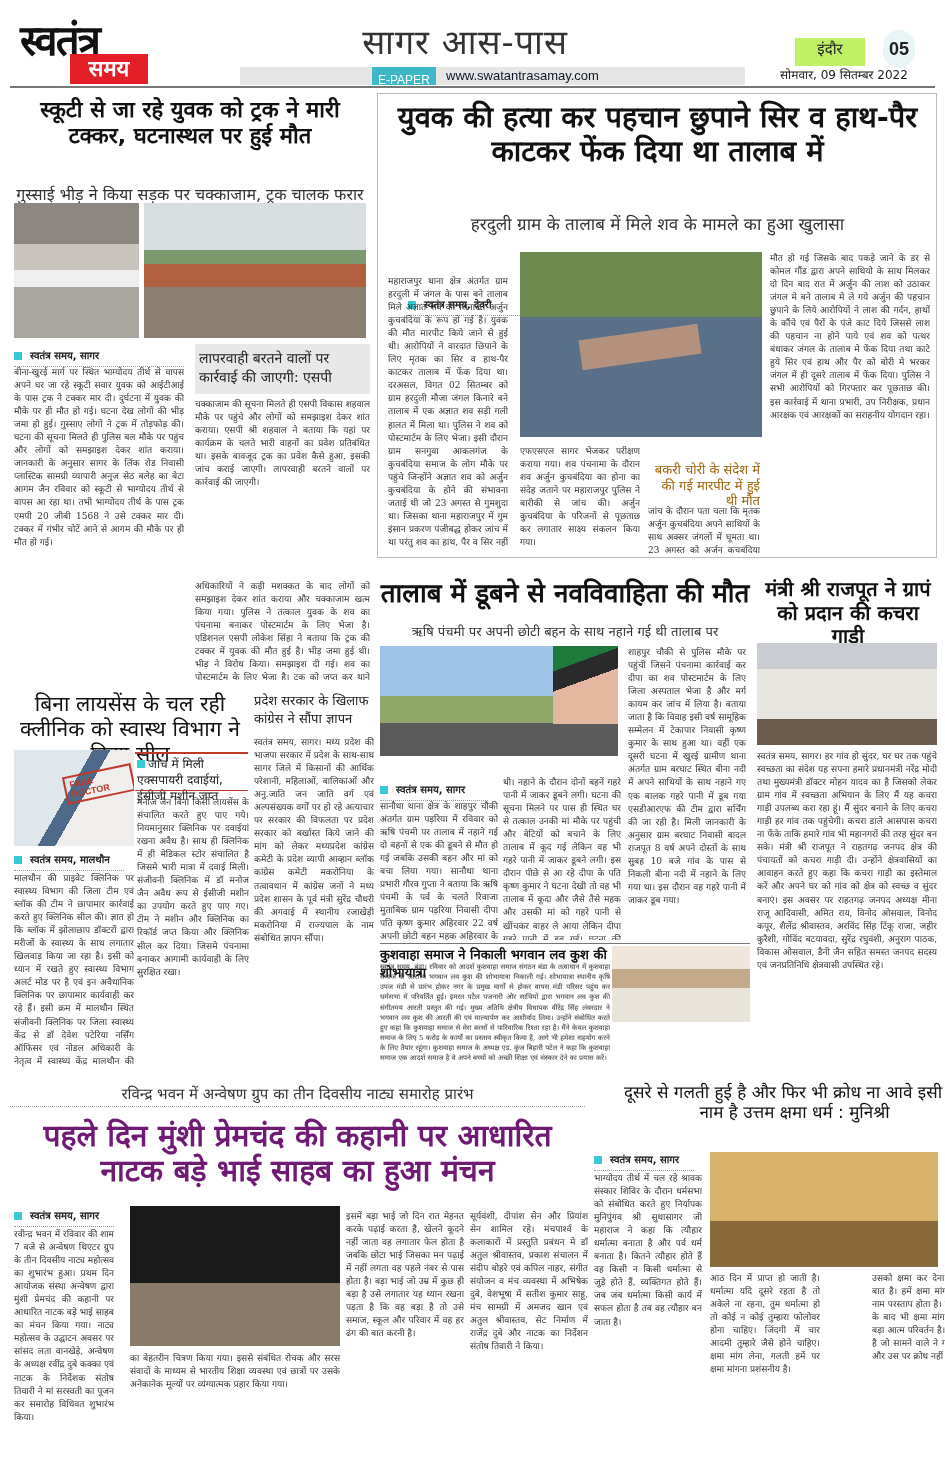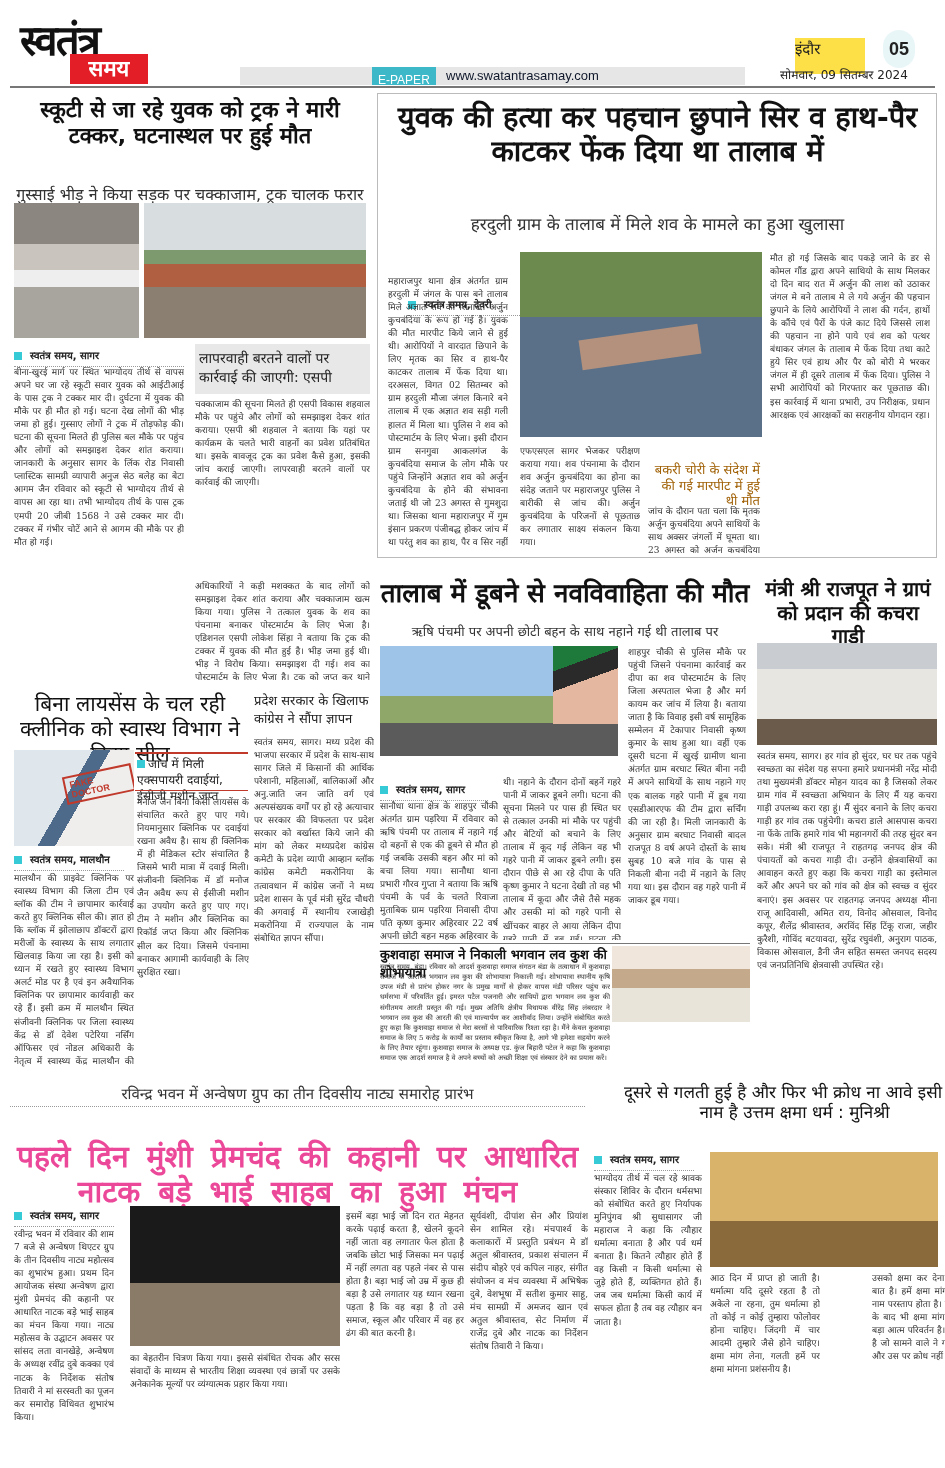--- a/index.html
+++ b/index.html
@@ -5,46 +5,47 @@
   * { box-sizing: border-box; margin: 0; padding: 0; }
   body { width: 945px; height: 1468px; background: #fff; font-family: "DejaVu Sans", sans-serif; color: #222; position: relative; overflow: hidden; }
   .abs { position: absolute; }
   .masthead { left:0; top:0; width:945px; height:88px; }
   .logo-top { left:20px; top:10px; font: bold 42px "DejaVu Serif", serif; color:#111; letter-spacing:-2px; }
   .logo-bot { left:70px; top:54px; width:78px; height:30px; background:#e41e26; color:#fff; font: bold 22px "DejaVu Sans", sans-serif; text-align:center; line-height:30px; }
   .section-title { left:340px; top:18px; width:250px; text-align:center; font: 34px "DejaVu Sans", sans-serif; color:#333; letter-spacing:1px; }
   .epaper-bar { left:240px; top:67px; width:505px; height:18px; background:#e6e6e6; }
   .epaper-tag { left:372px; top:67px; height:18px; padding:4px 6px; background:#3cb8c8; color:#fff; font: 12px "Liberation Sans", sans-serif; line-height:18px; }
   .epaper-url { left:446px; top:67px; font: 13px "Liberation Sans", sans-serif; line-height:18px; color:#0f172a; }
-  .city { left:795px; top:38px; width:70px; height:36px; background:#fde047; font: 15px "DejaVu Sans", sans-serif; line-height:22px; }
+  .city { left:795px; top:38px; width:70px; height:28px; background:#bef264; font: 15px "DejaVu Sans", sans-serif; text-align:center; line-height:22px; }
   .pageno { left:863px; top:30px; width:32px; height:38px; border-radius:16px; background:#e9f6f8; font: bold 18px "Liberation Sans", sans-serif; text-align:center; line-height:38px;margin-left:20px; }
   .date { left:780px; top:66px; font: 12px "DejaVu Sans", sans-serif; }
   .rule { background:#777; height:2px; }
   .head { font-weight: bold; color:#111; text-align:center; line-height:1.18; }
   .sub { color:#333; text-align:center; }
   .byline { font: bold 10px "DejaVu Sans", sans-serif; color:#222; border-bottom:1px dotted #999; padding-bottom:4px; }
   .byline::before { content:""; display:inline-block; width:8px; height:8px; background:#36c9d6; margin-right:8px; vertical-align:middle; }
   .body { font: 9px/1.45 "DejaVu Serif", serif; color:#333; text-align:justify; overflow:hidden; }
   .photo { overflow:hidden; }
   .box { border:1px solid #bbb; }
   .sidebar-box { background:#e8e8e8; }
   .redline { border-top:2px solid #c0392b; }
 </style>
 </head>
 <body>
 
 <div class="abs masthead">
   <div class="abs logo-top">स्वतंत्र</div>
   <div class="abs logo-bot">समय</div>
+  <div class="abs section-title">सागर आस-पास</div>
   <div class="abs epaper-bar"></div>
   <div class="abs epaper-tag">E-PAPER</div>
   <div class="abs epaper-url">www.swatantrasamay.com</div>
   <div class="abs city">इंदौर</div>
   <div class="abs pageno">05</div>
-  <div class="abs date">सोमवार, 09 सितम्बर 2024</div>
+  <div class="abs date">सोमवार, 09 सितम्बर 2022</div>
 </div>
 <div class="abs rule" style="left:10px;top:86px;width:925px;"></div>
 
 <div class="abs head" style="left:10px;top:97px;width:360px;font-size:22px;">स्कूटी से जा रहे युवक को ट्रक ने मारी टक्कर, घटनास्थल पर हुई मौत</div>
 <div class="abs sub" style="left:10px;top:183px;width:360px;font-size:16px;">गुस्साई भीड़ ने किया सड़क पर चक्काजाम, ट्रक चालक फरार</div>
 <div class="abs photo" style="left:14px;top:203px;width:125px;height:135px;background:linear-gradient(180deg,#8b8680 0 30%,#c9c5be 30% 50%,#eee 50% 62%,#a8a49e 62%);"></div>
 <div class="abs photo" style="left:144px;top:203px;width:222px;height:135px;background:linear-gradient(180deg,#d8dde0 0 35%,#7c9a6e 35% 45%,#b06040 45% 62%,#8a7f70 62%);"></div>
 <div class="abs byline" style="left:14px;top:348px;width:170px;">स्वतंत्र समय, सागर</div>
 <div class="abs body" style="left:14px;top:366px;width:170px;height:310px;">बीना-खुरई मार्ग पर स्थित भाग्योदय तीर्थ से वापस अपने घर जा रहे स्कूटी सवार युवक को आईटीआई के पास ट्रक ने टक्कर मार दी। दुर्घटना में युवक की मौके पर ही मौत हो गई। घटना देख लोगों की भीड़ जमा हो हुई। गुस्साए लोगों ने ट्रक में तोड़फोड़ की। घटना की सूचना मिलते ही पुलिस बल मौके पर पहुंच और लोगों को समझाइश देकर शांत कराया। जानकारी के अनुसार सागर के लिंक रोड निवासी प्लास्टिक सामग्री व्यापारी अनुज सेठ बलेह का बेटा आगम जैन रविवार को स्कूटी से भाग्योदय तीर्थ से वापस आ रहा था। तभी भाग्योदय तीर्थ के पास ट्रक एमपी 20 जीबी 1568 ने उसे टक्कर मार दी। टक्कर में गंभीर चोटें आने से आगम की मौके पर ही मौत हो गई।</div>
 <div class="abs sidebar-box" style="left:195px;top:344px;width:175px;height:50px;padding:4px;font:14px 'DejaVu Sans',sans-serif;color:#222;">लापरवाही बरतने वालों पर कार्रवाई की जाएगी: एसपी</div>
@@ -92,21 +93,21 @@
 
 <div class="abs" style="left:254px;top:692px;width:120px;font:13px 'DejaVu Sans',sans-serif;line-height:1.35;color:#222;">प्रदेश सरकार के खिलाफ कांग्रेस ने सौंपा ज्ञापन</div>
 <div class="abs body" style="left:254px;top:736px;width:120px;height:332px;">स्वतंत्र समय, सागर। मध्य प्रदेश की भाजपा सरकार में प्रदेश के साथ-साथ सागर जिले में किसानों की आर्थिक परेशानी, महिलाओं, बालिकाओं और अनु.जाति जन जाति वर्ग एवं अल्पसंख्यक वर्गों पर हो रहे अत्याचार पर सरकार की विफलता पर प्रदेश सरकार को बर्खास्त किये जाने की मांग को लेकर मध्यप्रदेश कांग्रेस कमेटी के प्रदेश व्यापी आव्हान ब्लॉक कांग्रेस कमेटी मकरोनिया के तत्वावधान में कांग्रेस जनों ने मध्य प्रदेश शासन के पूर्व मंत्री सुरेंद्र चौधरी की अगवाई में स्थानीय रजाखेड़ी मकरोनिया में राज्यपाल के नाम संबोधित ज्ञापन सौंपा।</div>
 
 <div class="abs rule" style="left:380px;top:943px;width:370px;height:1px;"></div>
 <div class="abs" style="left:380px;top:945px;width:232px;font:bold 13px 'DejaVu Sans',sans-serif;color:#111;">कुशवाहा समाज ने निकाली भगवान लव कुश की शोभायात्रा</div>
 <div class="abs photo" style="left:612px;top:946px;width:138px;height:76px;background:linear-gradient(180deg,#f0e6dc 0 30%,#c4a98a 30% 55%,#e9e4da 55%);"></div>
 <div class="abs body" style="left:380px;top:962px;width:230px;height:112px;font-size:7px;">स्वतंत्र समय, बंडा। रविवार को आदर्श कुशवाहा समाज संगठन बंडा के तत्वाधान में कुशवाहा समाज के आराध्य भगवान लव कुश की शोभायात्रा निकाली गई। शोभायात्रा स्थानीय कृषि उपज मंडी से प्रारंभ होकर नगर के प्रमुख मार्गों से होकर वापस मंडी परिसर पहुंच कर धर्मसभा में परिवर्तित हुई। इमरत पटैल पजनारी और साथियों द्वारा भगवान लव कुश की संगीतमय आरती प्रस्तुत की गई। मुख्य अतिथि क्षेत्रीय विधायक वीरेंद्र सिंह लंबरदार ने भगवान लव कुश की आरती की एवं माल्यार्पण कर आशीर्वाद लिया। उन्होंने संबोधित करते हुए कहा कि कुशवाहा समाज से मेरा बरसों से पारिवारिक रिश्ता रहा है। मैंने केवल कुशवाहा समाज के लिए 5 करोड़ के कार्यों का प्रस्ताव स्वीकृत किया है, आगे भी हमेशा सहयोग करने के लिए तैयार रहूंगा। कुशवाहा समाज के अध्यक्ष एड. कुंज बिहारी पटेल ने कहा कि कुशवाहा समाज एक आदर्श समाज है वे अपने बच्चों को अच्छी शिक्षा एवं संस्कार देने का प्रयास करें।</div>
 
 <div class="abs sub" style="left:10px;top:1083px;width:575px;font-size:15px;border-bottom:1px dotted #999;padding-bottom:3px;">रविन्द्र भवन में अन्वेषण ग्रुप का तीन दिवसीय नाट्य समारोह प्रारंभ</div>
-<div class="abs head" style="left:10px;top:1142px;width:575px;font-size:30px;color:#ec4899;font-family:Liberation Mono, monospace;">पहले दिन मुंशी प्रेमचंद की कहानी पर आधारित नाटक बड़े भाई साहब का हुआ मंचन</div>
+<div class="abs head" style="left:10px;top:1118px;width:575px;font-size:30px;color:#701a75;">पहले दिन मुंशी प्रेमचंद की कहानी पर आधारित नाटक बड़े भाई साहब का हुआ मंचन</div>
 <div class="abs byline" style="left:14px;top:1208px;width:100px;">स्वतंत्र समय, सागर</div>
 <div class="abs body" style="left:14px;top:1228px;width:100px;height:235px;">रवीन्द्र भवन में रविवार की शाम 7 बजे से अन्वेषण थिएटर ग्रुप के तीन दिवसीय नाट्य महोत्सव का शुभारंभ हुआ। प्रथम दिन आयोजक संस्था अन्वेषण द्वारा मुंशी प्रेमचंद की कहानी पर आधारित नाटक बड़े भाई साहब का मंचन किया गया। नाट्य महोत्सव के उद्घाटन अवसर पर सांसद लता वानखेड़े, अन्वेषण के अध्यक्ष रवींद्र दुबे कक्का एवं नाटक के निर्देशक संतोष तिवारी ने मां सरस्वती का पूजन कर समारोह विधिवत शुभारंभ किया।</div>
 <div class="abs photo" style="left:130px;top:1206px;width:210px;height:140px;background:linear-gradient(180deg,#1a1a1a 0 55%,#8a7a68 55%);"></div>
 <div class="abs body" style="left:130px;top:1352px;width:210px;height:110px;">का बेहतरीन चित्रण किया गया। इससे संबंधित रोचक और सरस संवादों के माध्यम से भारतीय शिक्षा व्यवस्था एवं छात्रों पर उसके अनेकानेक मूल्यों पर व्यंग्यात्मक प्रहार किया गया।</div>
 <div class="abs body" style="left:346px;top:1210px;width:118px;height:252px;">इसमें बड़ा भाई जो दिन रात मेहनत करके पढ़ाई करता है, खेलने कूदने नहीं जाता वह लगातार फेल होता है जबकि छोटा भाई जिसका मन पढ़ाई में नहीं लगता वह पहले नंबर से पास होता है। बड़ा भाई जो उम्र में कुछ ही बड़ा है उसे लगातार यह ध्यान रखना पड़ता है कि वह बड़ा है तो उसे समाज, स्कूल और परिवार में वह हर ढंग की बात करनी है।</div>
 <div class="abs body" style="left:470px;top:1210px;width:118px;height:252px;">सूर्यवंशी, दीपांश सेन और प्रियांश सेन शामिल रहे। मंचपार्श्व के कलाकारों में प्रस्तुति प्रबंधन मे डॉ अतुल श्रीवास्तव, प्रकाश संचालन में संदीप बोहरे एवं कपिल नाहर, संगीत संयोजन व मंच व्यवस्था में अभिषेक दुबे, वेशभूषा में सतीश कुमार साहू, मंच सामग्री में अमजद खान एवं अतुल श्रीवास्तव, सेट निर्माण में राजेंद्र दुबे और नाटक का निर्देशन संतोष तिवारी ने किया।</div>
 
 <div class="abs head" style="left:622px;top:1082px;width:345px;font-size:17px;font-weight:normal;">दूसरे से गलती हुई है और फिर भी क्रोध ना आवे इसी का नाम है उत्तम क्षमा धर्म : मुनिश्री</div>
 <div class="abs byline" style="left:594px;top:1152px;width:100px;">स्वतंत्र समय, सागर</div>
 <div class="abs body" style="left:594px;top:1172px;width:108px;height:290px;">भाग्योदय तीर्थ में चल रहे श्रावक संस्कार शिविर के दौरान धर्मसभा को संबोधित करते हुए निर्यापक मुनिपुंगव श्री सुधासागर जी महाराज ने कहा कि त्यौहार धर्मात्मा बनाता है और पर्व धर्म बनाता है। कितने त्यौहार होते हैं वह किसी न किसी धर्मात्मा से जुड़े होते हैं, व्यक्तिगत होते हैं। जब जब धर्मात्मा किसी कार्य में सफल होता है तब वह त्यौहार बन जाता है।</div>

